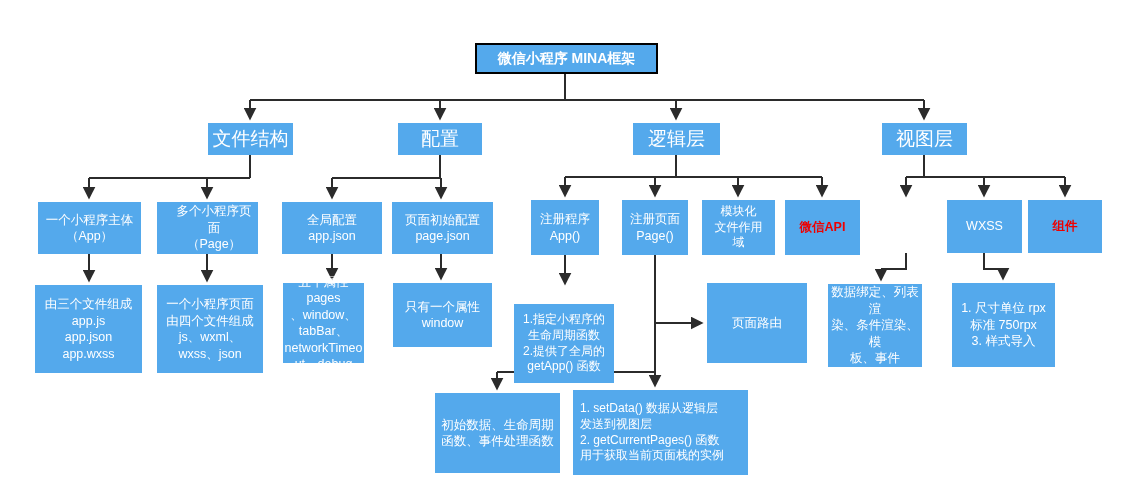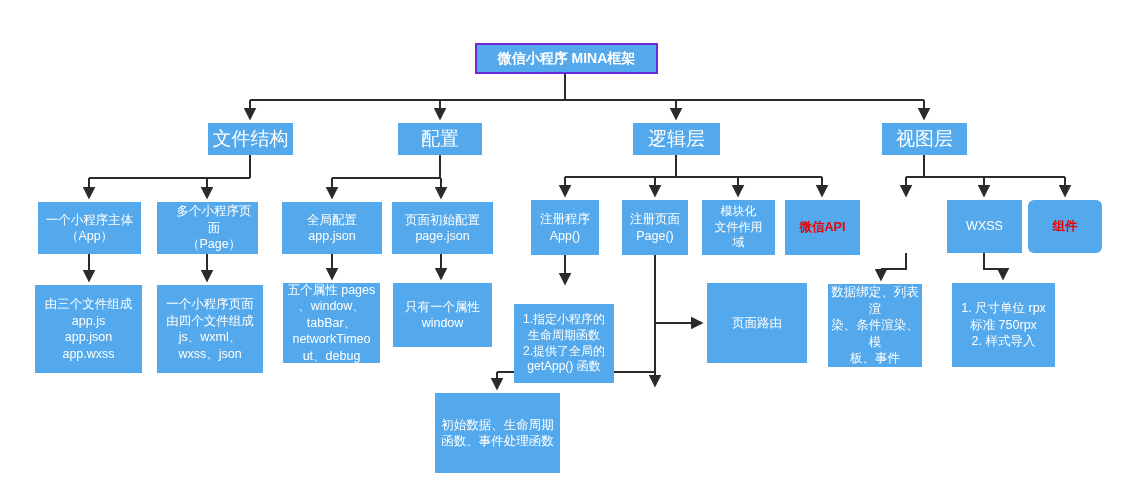--- a/index.html
+++ b/index.html
@@ -7,21 +7,21 @@
     position:relative;width:1125px;height:500px;background:#ffffff;overflow:hidden;
     font-family:"Liberation Sans","DejaVu Sans",sans-serif;
   }
   svg.wires{position:absolute;left:0;top:0;width:1125px;height:500px;}
   .node{
     position:absolute;background:#54A9EC;color:#ffffff;
     display:flex;align-items:center;justify-content:center;
     text-align:center;white-space:pre-line;
     font-size:12.5px;line-height:1.32;box-sizing:border-box;padding:2px 3px;
   }
-  .node.root{border:2px solid #6d28d9;font-weight:bold;font-size:14px;}
+  .node.root{border:2px solid #000000;font-weight:bold;font-size:14px;}
   .node.lvl1{font-size:19px;}
   .node.red{color:#EE0000;font-weight:bold;}
   .node.leftalign{text-align:left;justify-content:flex-start;padding:4px 7px;font-size:12px;}
 </style>
 </head>
 <body>
 
 <div id="canvas">
 
   <svg class="wires" viewBox="0 0 1125 500" xmlns="http://www.w3.org/2000/svg">
@@ -97,45 +97,49 @@
 App()</div>
   <div class="node" style="left:392px;top:202px;width:101px;height:52px;">页面初始配置
 page.json</div>
   <div class="node" style="left:622px;top:200px;width:66px;height:55px;">注册页面
 Page()</div>
   <div class="node" style="left:702px;top:200px;width:73px;height:55px;font-size:12px;">模块化
 文件作用
 域</div>
   <div class="node red" style="left:785px;top:200px;width:75px;height:55px;">微信API</div>
   <div class="node" style="left:947px;top:200px;width:75px;height:53px;">WXSS</div>
-  <div class="node red" style="left:1028px;top:200px;width:74px;height:53px;border-radius:6px;">组件</div>
+  <div class="node red" style="left:1028px;top:200px;width:74px;height:53px;">组件</div>
 
   <div class="node" style="left:35px;top:285px;width:107px;height:88px;">由三个文件组成
 app.js
 app.json
 app.wxss</div>
   <div class="node" style="left:157px;top:285px;width:106px;height:88px;">一个小程序页面
 由四个文件组成
 js、wxml、
 wxss、json</div>
-  <div class="node" style="left:283px;top:283px;width:97px;height:80px;">五个属性 pages
+  <div class="node" style="left:283px;top:283px;width:81px;height:80px;">五个属性 pages
 、window、
 tabBar、
 networkTimeo
 ut、debug</div>
   <div class="node" style="left:393px;top:283px;width:99px;height:64px;">只有一个属性
 window</div>
   <div class="node" style="left:514px;top:304px;width:100px;height:79px;font-size:12px;">1.指定小程序的
 生命周期函数
 2.提供了全局的
 getApp() 函数</div>
   <div class="node" style="left:707px;top:283px;width:100px;height:80px;">页面路由</div>
   <div class="node" style="left:828px;top:284px;width:94px;height:83px;">数据绑定、列表渲
 染、条件渲染、模
 板、事件</div>
   <div class="node" style="left:952px;top:283px;width:103px;height:84px;">1. 尺寸单位 rpx
 标准 750rpx
-2. 样式导入</div>
+3. 样式导入</div>
 
   <div class="node" style="left:435px;top:393px;width:125px;height:80px;">初始数据、生命周期
 函数、事件处理函数</div>
+  <div class="node leftalign" style="left:573px;top:390px;width:175px;height:85px;">1. setData() 数据从逻辑层
+发送到视图层
+2. getCurrentPages() 函数
+用于获取当前页面栈的实例</div>
 
 </div>
 
 </body></html>

